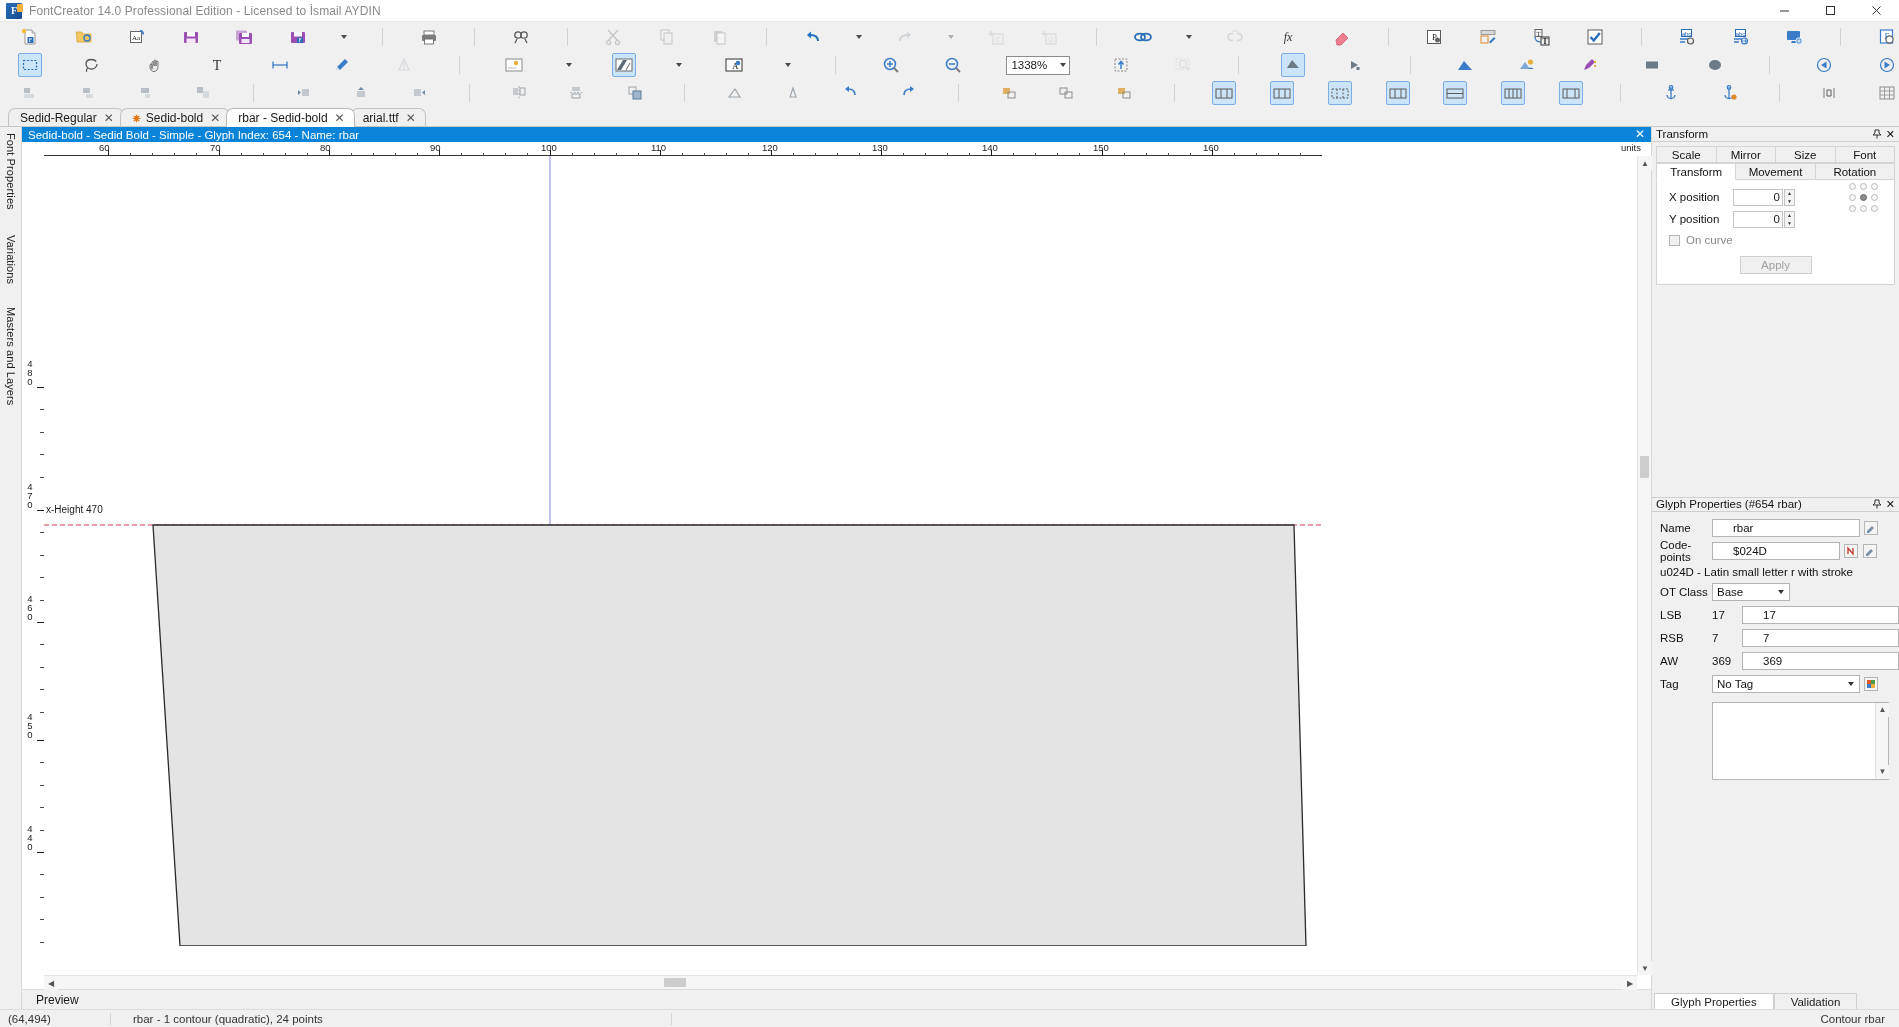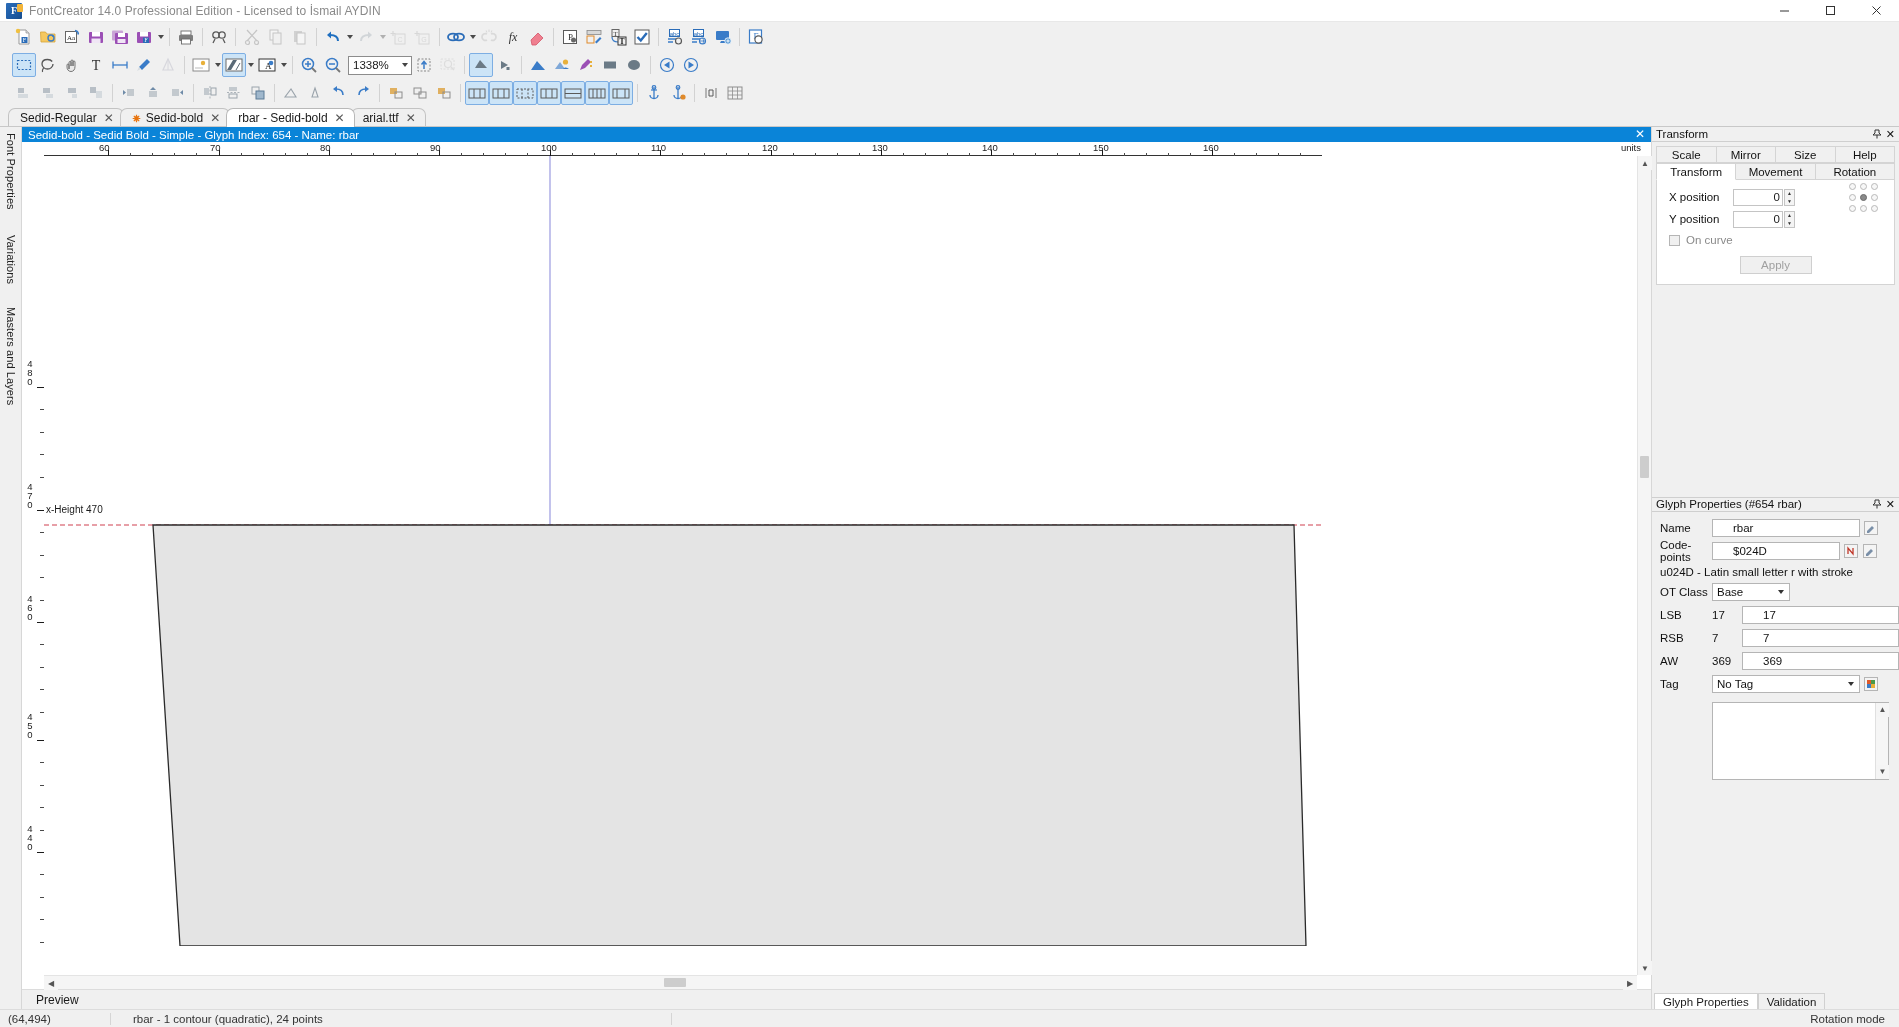--- a/index.html
+++ b/index.html
@@ -36,21 +36,21 @@
   .win-btns { margin-left:auto; display:flex; height:22px; }
   .win-btn { width:46px; height:22px; display:flex; align-items:center; justify-content:center;
     font-size:11px; color:#3a3a3a; }
 
   
   .menubar { height:20px; background:#f0f0f0; display:flex; align-items:center; padding-left:4px; flex:none; }
   .menu-item { padding:2px 9px; font-size:12px; color:#111; line-height:16px; }
 
   
   .toolbars { background:#f0f0f0; flex:none; padding-top:1px; }
-  .trow { height:28px; display:flex; align-items:center; padding-left:12px; }
+  .trow { height:28px; display:flex; align-items:center; padding-left:18px;justify-content:space-between; }
   .tbtn {
     width:24px; height:24px; display:flex; align-items:center; justify-content:center;
     position:relative; flex:none; border:1px solid transparent; border-radius:2px;
   }
   .tbtn.sel { background:#cce4f7; border:1px solid #7daee3; }
   .tbtn.dis { opacity:.35; }
   .tsep { width:1px; height:18px; background:#d2d2d2; margin:0 4px; flex:none; }
   .caret { width:9px; height:24px; display:flex; align-items:center; justify-content:center; flex:none; }
   .caret:after { content:""; border-left:3px solid transparent; border-right:3px solid transparent; border-top:4px solid #4a4a4a; }
   .caret.dis:after { border-top-color:#b0b0b0; }
@@ -154,21 +154,21 @@
     height:18px; background:#fff; border:1px solid #b5b5b5; font-size:11.5px;
     display:flex; align-items:center; padding-left:4px; color:#111; position:relative;
   }
   .gp-select .ar { margin-left:auto; width:16px; height:16px; display:flex; align-items:center; justify-content:center; }
   .gp-select .ar:after { content:""; border-left:3.5px solid transparent; border-right:3.5px solid transparent; border-top:4px solid #333; }
   .iconbtn { width:16px; height:18px; display:flex; align-items:center; justify-content:center; margin-left:3px; flex:none; }
   .gp-note { font-size:11.5px; padding:3px 0 3px 8px; color:#111; }
   .gp-textarea { margin:6px 10px 0 60px; height:78px; background:#fff; border:1px solid #b5b5b5; position:relative; }
   .gp-ta-scroll { position:absolute; right:0; top:0; bottom:0; width:13px; background:#f6f6f6; border-left:1px solid #e0e0e0; }
   .gp-bottom-tabs { display:flex; align-items:flex-end; height:18px; padding-left:2px; margin-top:auto; }
-  .gp-btab { height:16px; display:flex; align-items:center; padding:0 8px; font-size:11.5px; border:1px solid #d0d0d0; border-bottom:none; background:#f0f0f0; }
+  .gp-btab { height:16px; display:flex; align-items:center; padding:0 16px; font-size:11.5px; border:1px solid #d0d0d0; border-bottom:none; background:#f0f0f0; }
   .gp-btab.active { background:#fff; }
 
   
   .statusbar { height:18px; background:#f0f0f0; display:flex; align-items:center; font-size:11.5px; color:#333; border-top:1px solid #dcdcdc; flex:none; }
   .st-cell { padding:0 8px; }
   .st-sep { width:1px; height:12px; background:#d5d5d5; }
 </style>
 </head>
 <body>
 
@@ -952,21 +952,21 @@
           </span>
           <span style="font-size:11px;">✕</span>
         </span>
       </div>
 
       <div style="padding:4px 4px 0 4px;">
         <div class="tabrow">
           <div class="ptab">Scale</div>
           <div class="ptab">Mirror</div>
           <div class="ptab">Size</div>
-          <div class="ptab">Help</div>
+          <div class="ptab">Font</div>
         </div>
         <div class="tabrow">
           <div class="ptab active">Transform</div>
           <div class="ptab">Movement</div>
           <div class="ptab">Rotation</div>
         </div>
 
         <div style="background:#fff;border:1px solid #d4d4d4;border-top:none;padding:6px 0 10px 0;position:relative;">
 
           <div class="formrow">
@@ -1113,16 +1113,16 @@
         <div class="gp-btab">Validation</div>
       </div>
     </div>
   </div>
 
   <div class="statusbar">
     <div class="st-cell" style="width:110px;">(64,494)</div>
     <div class="st-sep"></div>
     <div class="st-cell" style="width:560px;padding-left:22px;">rbar - 1 contour (quadratic), 24 points</div>
     <div class="st-sep"></div>
-    <div class="st-cell" style="margin-left:auto;padding-right:14px;">Rotation mode</div>
+    <div class="st-cell" style="margin-left:auto;padding-right:14px;">Contour rbar</div>
   </div>
 
 </div>
 
 </body></html>

